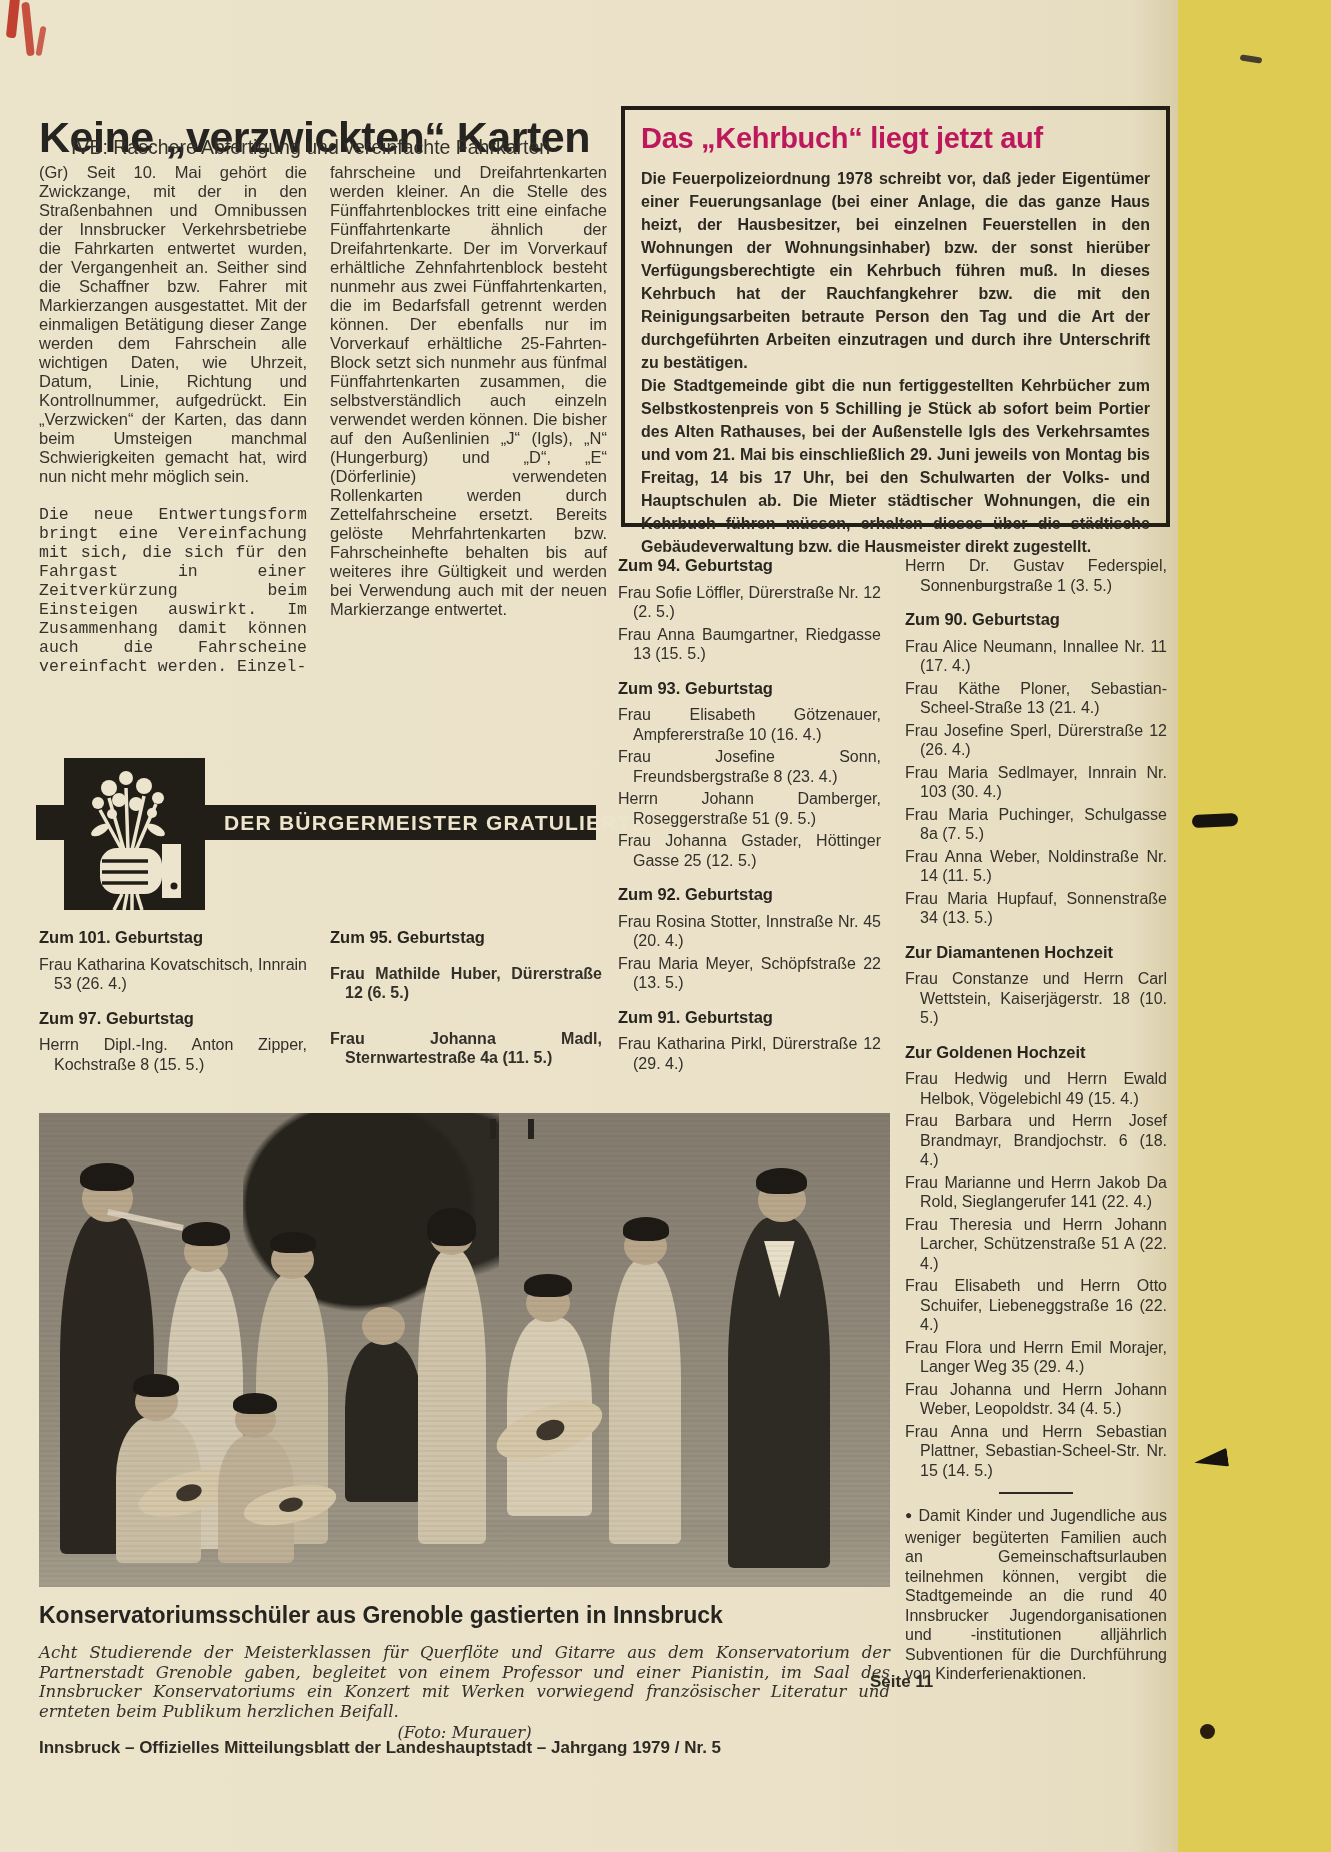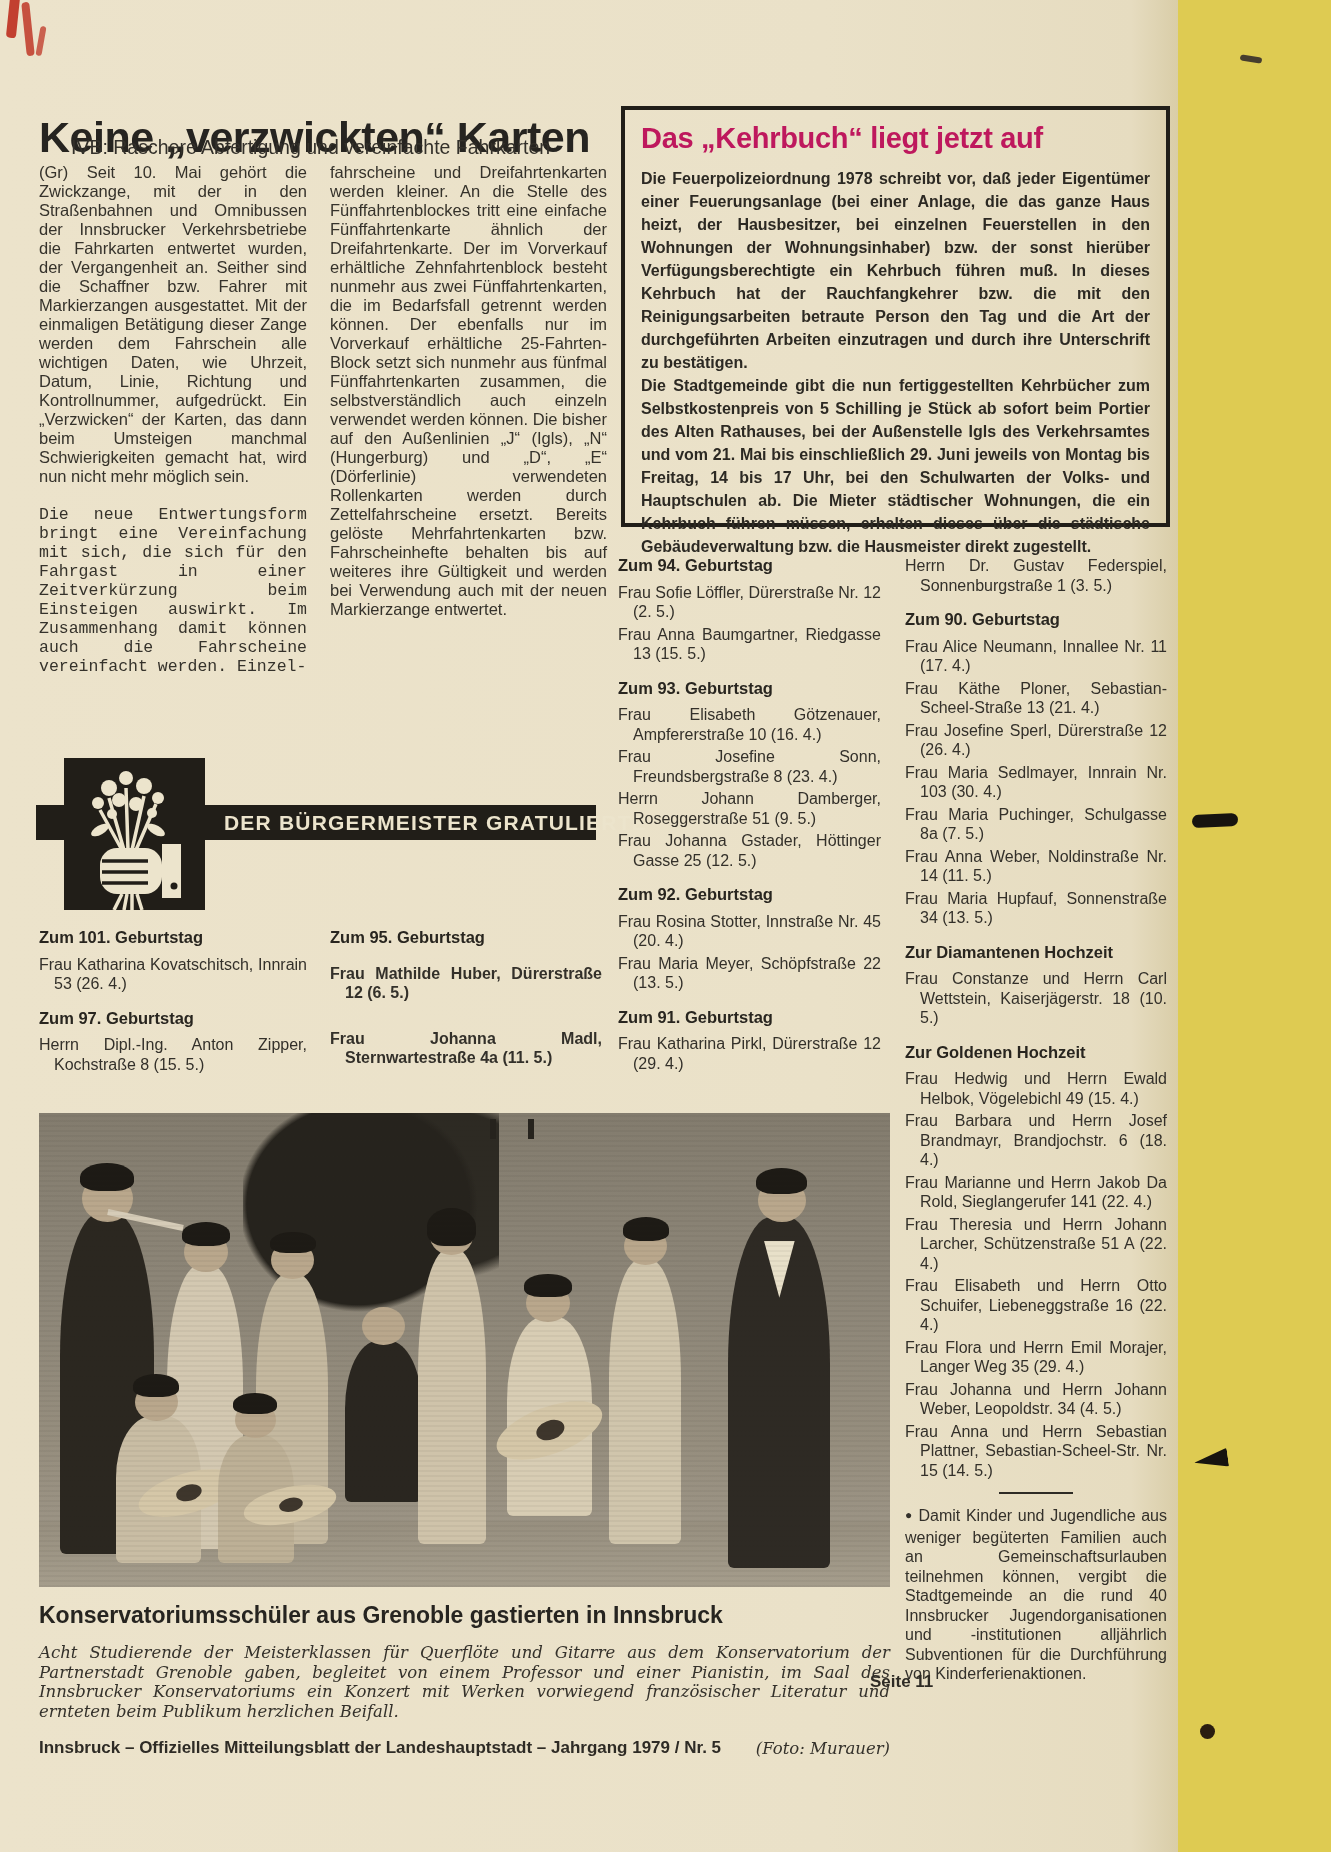--- a/index.html
+++ b/index.html
@@ -57,21 +57,21 @@
   .ph-floor{left:0;right:0;bottom:0;height:14%;background:linear-gradient(180deg,#978f7f,#a59d8c);}
   .fig{position:absolute;border-radius:42% 42% 6px 6px;}
   .head{position:absolute;border-radius:50%;background:#b9a78c;}
   .hair{position:absolute;border-radius:50% 50% 35% 35%;background:#1d1a15;}
   .guitar{position:absolute;border-radius:50%;background:#d5c7a8;}
   .guitar::after{content:"";position:absolute;left:38%;top:30%;width:26%;height:40%;border-radius:50%;background:#3e362c;}
 
   .photo-head{position:absolute;left:39px;top:1602px;width:700px;font-size:23px;font-weight:bold;color:#262420;}
   .caption{position:absolute;left:39px;top:1643px;width:851px;font-family:"DejaVu Serif", serif;
            font-style:italic;font-size:16.5px;line-height:19.5px;text-align:justify;color:#34312b;}
-  .credit{text-align:right;font-style:italic;margin-top:18px;}
+  .credit{text-align:center;font-style:italic;margin-top:2px;}
 
   
   .footer-left{position:absolute;left:39px;top:1738px;font-size:17px;font-weight:bold;color:#2e2b25;}
   .footer-right{position:absolute;left:870px;top:1672px;width:130px;
                 font-size:17px;font-weight:bold;color:#2e2b25;}
 
   
   .red-mark{position:absolute;background:#c24030;border-radius:4px;}
   .rm1{left:8px;top:-4px;width:10px;height:42px;transform:rotate(6deg);}
   .rm2{left:24px;top:2px;width:8px;height:54px;transform:rotate(-6deg);opacity:.9;}

